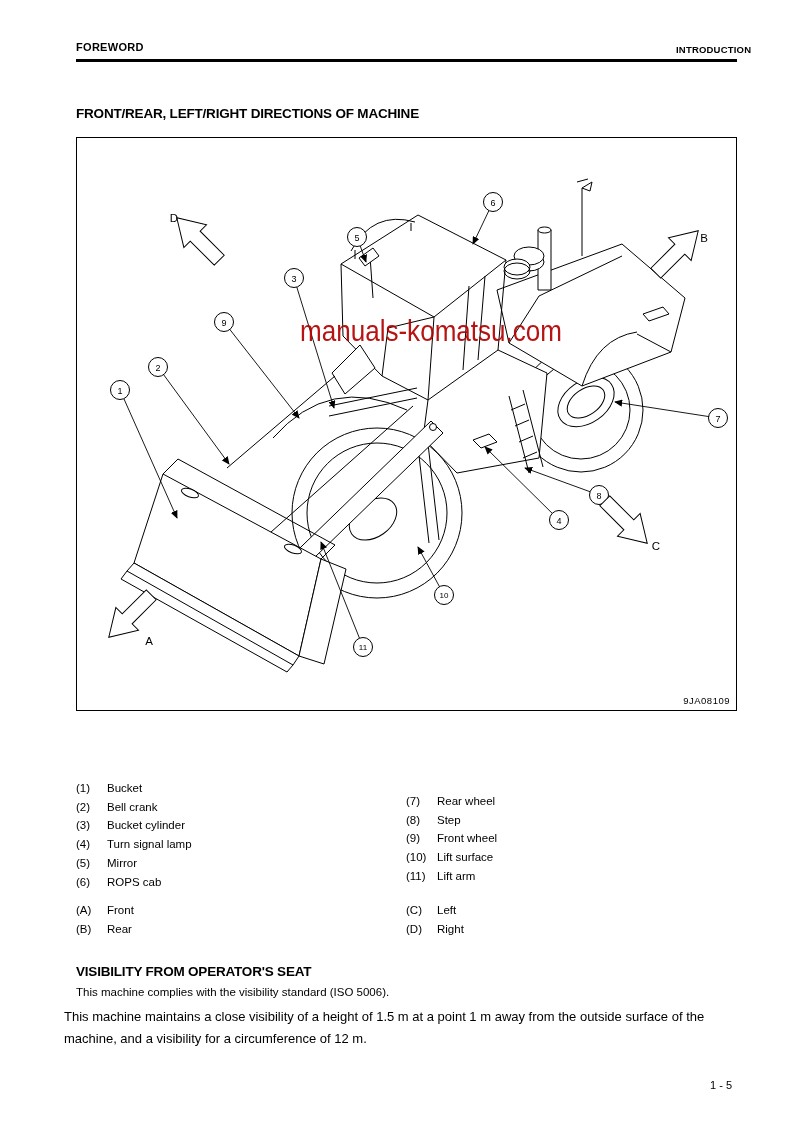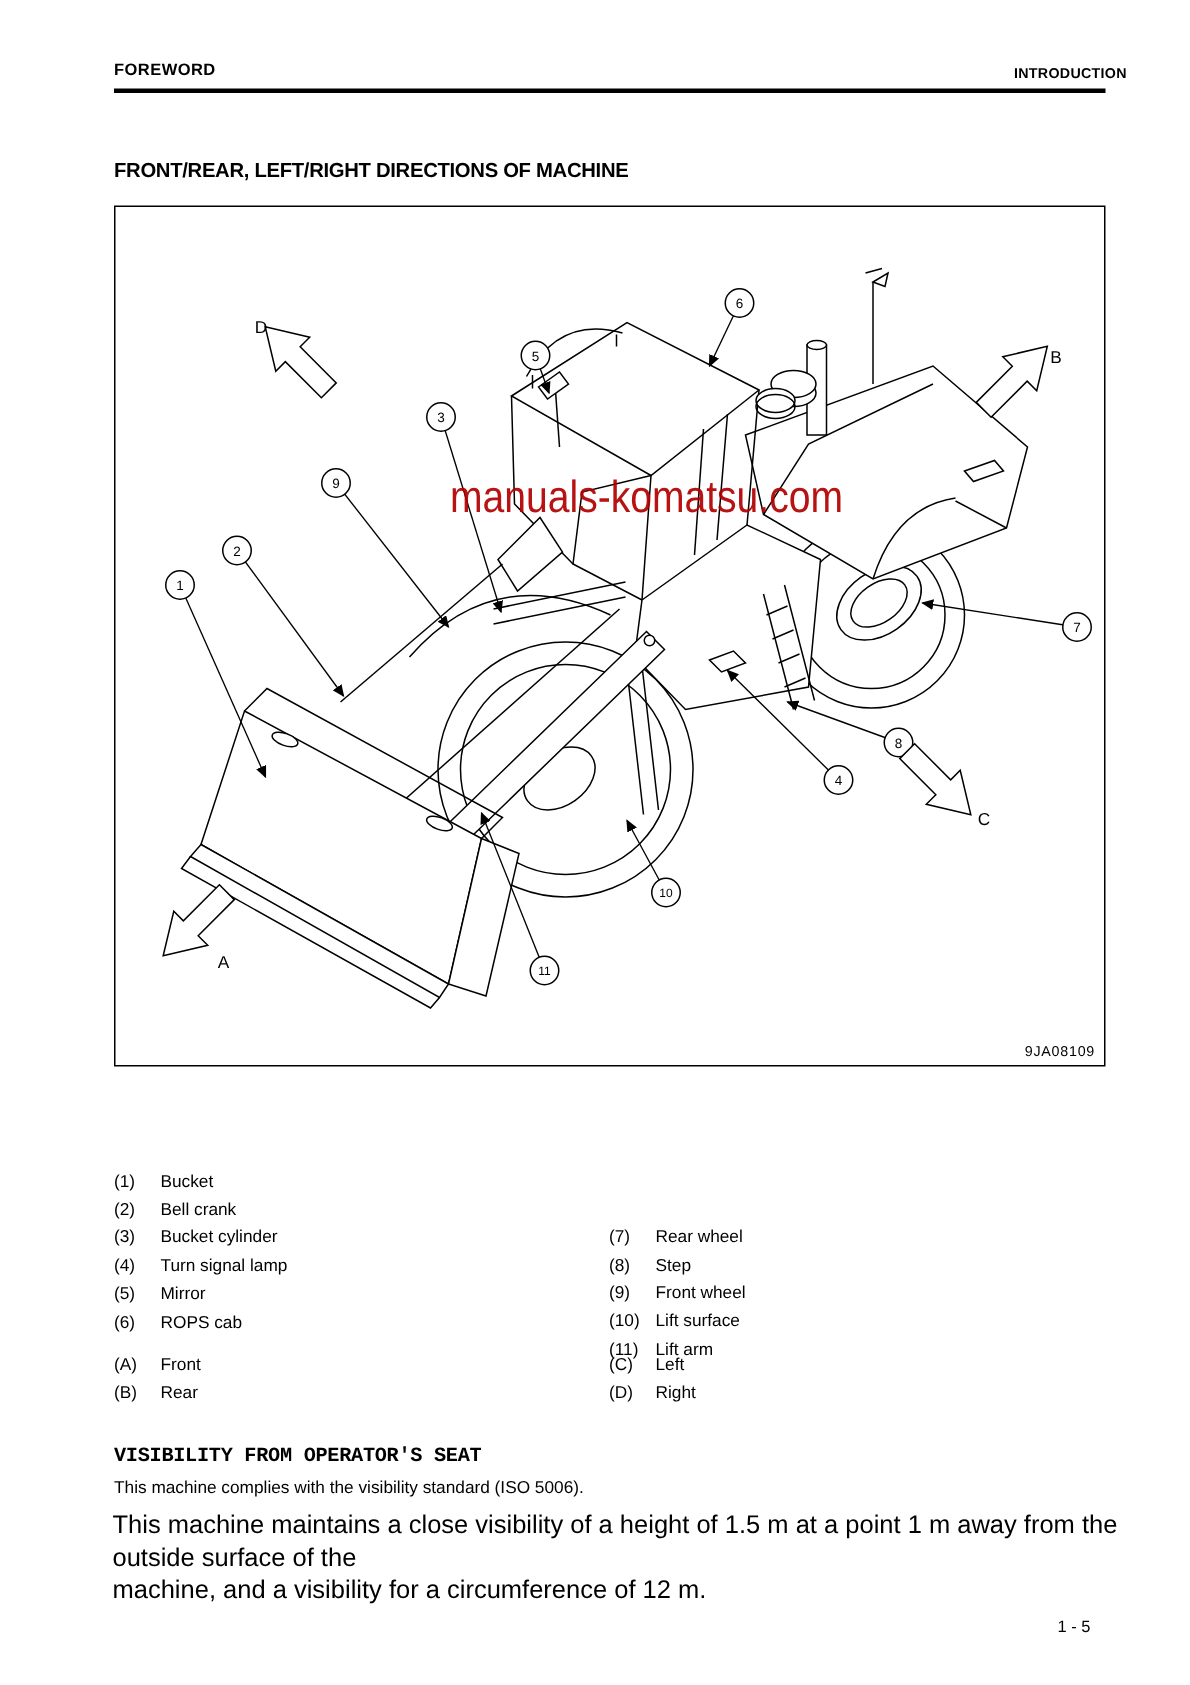--- a/index.html
+++ b/index.html
@@ -11,27 +11,27 @@
   .hdr-l { left:76px; top:41px; font-size:11px; font-weight:bold; letter-spacing:.3px; }
   .hdr-r { left:676px; top:44px; width:61px; text-align:center; font-size:9.5px; font-weight:bold; letter-spacing:.2px; }
   .rule  { left:76px; top:59px; width:661px; height:3px; background:#000; }
   .h1    { font-size:13.5px; font-weight:bold; letter-spacing:-0.2px; white-space:nowrap; }
   #t1    { left:76px; top:106px; }
   .figbox{ left:76px; top:137px; width:661px; height:574px; border:1.5px solid #000; box-sizing:border-box; background:#fff; }
   .para  { left:76px; top:723px; width:676px; font-size:11.5px; line-height:19.5px; }
   .plist { font-size:11.5px; line-height:18.7px; white-space:nowrap; }
   .num   { display:inline-block; width:31px; }
   #parts-l { left:76px;  top:741px;margin-top:38px; }
-  #parts-r { left:406px; top:816px; }
+  #parts-r { left:406px; top:792px; }
   #dir-l   { left:76px;  top:901px; }
   #dir-r   { left:406px; top:901px; }
-  #t2    { left:76px; top:964px;font-family:Liberation Mono, monospace; }
+  #t2    { left:76px; top:964px; }
   #vis1  { left:76px; top:986px;  font-size:11.5px; }
-  #vis23 { left:75px; top:1006px; width:680px; font-size:17px; line-height:21.5px; }
-  .pageno{ left:705px; top:1079px; width:32px; text-align:left; font-size:11px; }
+  #vis23 { left:64px; top:1006px; width:680px; font-size:13px; line-height:21.5px; }
+  .pageno{ left:705px; top:1079px; width:32px; text-align:center; font-size:11px; }
 
   
   svg { display:block; }
   .ln   { stroke:#000; stroke-width:1; fill:none; }
   .wf   { stroke:#000; stroke-width:1; fill:#fff; }
   .lead { stroke:#000; stroke-width:0.9; fill:none; }
   .co   { stroke:#000; stroke-width:1; fill:#fff; }
   .cot  { font-family:"Liberation Sans",sans-serif; font-size:9px; fill:#000; text-anchor:middle; }
   .cot2 { font-family:"Liberation Sans",sans-serif; font-size:8px; fill:#000; text-anchor:middle; }
   .ltr  { font-family:"Liberation Sans",sans-serif; font-size:11.5px; fill:#000; text-anchor:middle; }

